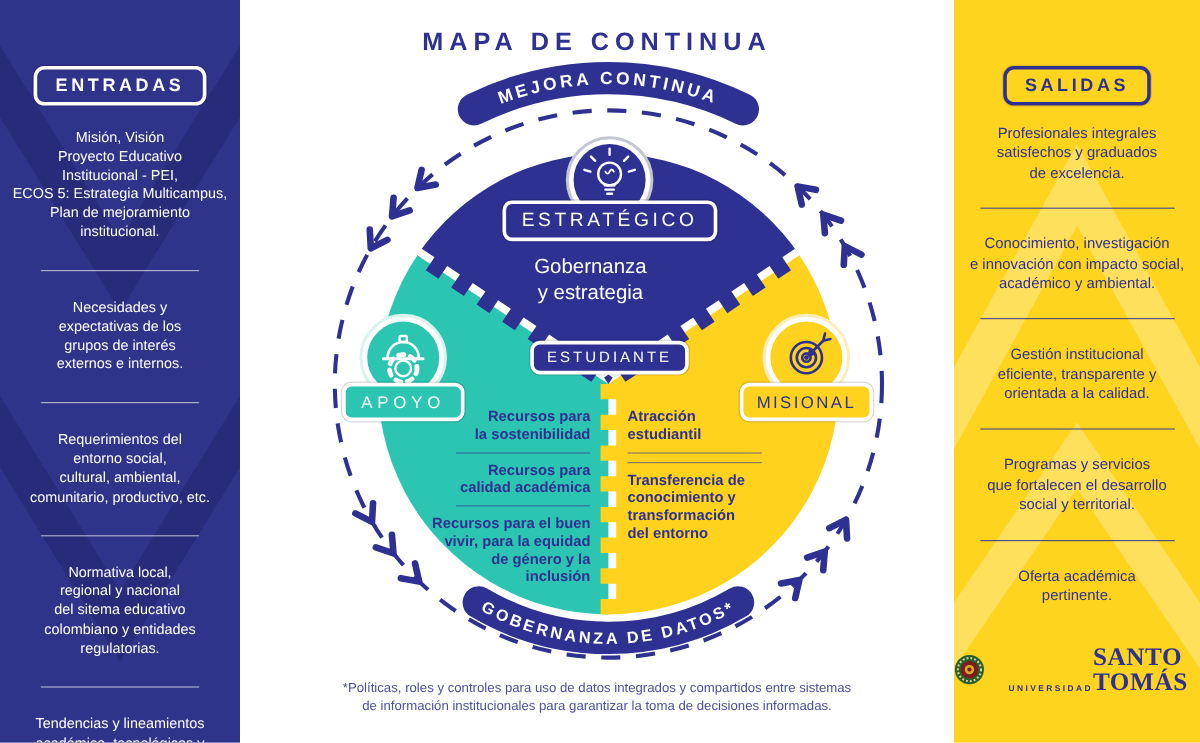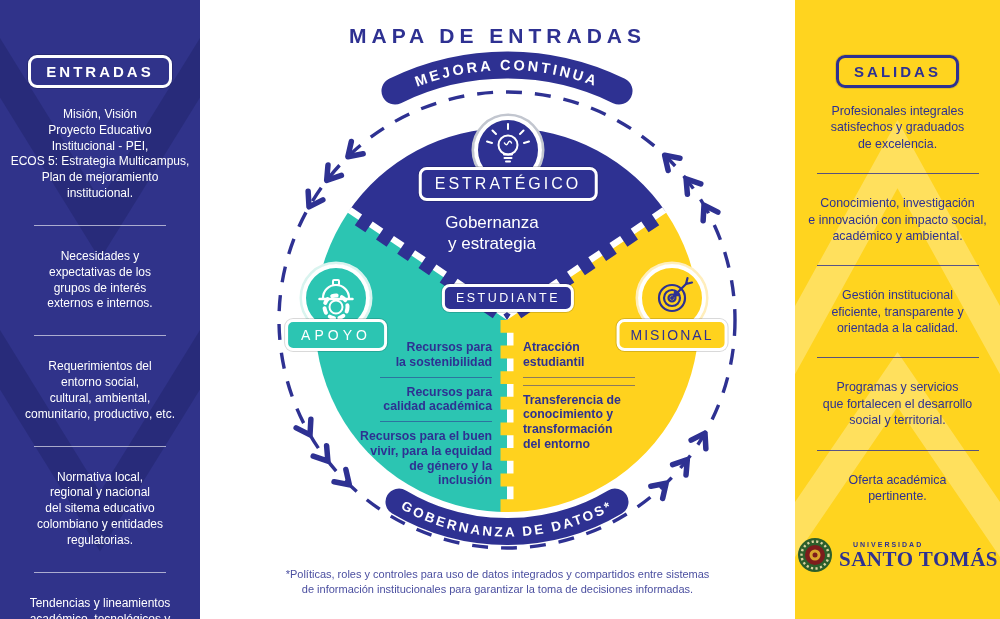--- a/index.html
+++ b/index.html
@@ -27,21 +27,21 @@
   .pitem{position:relative;z-index:1;font-size:12px;line-height:1.32;text-align:center;margin:19px 0;width:220px;}
   .panel-right .pitem{font-size:12.4px;margin:15px 0;width:200px;}
   .pdiv{position:relative;z-index:1;height:1px;width:132px;flex:0 0 1px;margin:4px 0;}
   .pdiv-light{background:rgba(255,255,255,.6);}
   .pdiv-dark{background:rgba(46,49,146,.8);width:162px;margin:6px 0;}
   .panel-left .pitem:first-of-type{margin-top:20px;}
   .panel-right .pitem:first-of-type{margin-top:32px;}
 
   
   .logo{position:relative;z-index:1;margin-top:18px;display:flex;align-items:center;gap:6px;}
-  .logo-text{display:flex;flex-direction:column;align-items:flex-start;line-height:1;}
+  .logo-text{display:flex;align-items:flex-end;line-height:1;}
   .logo-top{font-size:7px;letter-spacing:2px;font-weight:bold;color:var(--navy);margin-left:14px;margin-bottom:1px;}
   .logo-name{font-family:"Liberation Serif",serif;font-variant:small-caps;font-weight:bold;font-size:21px;color:var(--navy);letter-spacing:.5px;}
 
   
   .title{position:absolute;left:200px;width:595px;top:24px;text-align:center;color:var(--navy);
          font-weight:bold;font-size:21px;letter-spacing:5px;z-index:2;}
   #diagram{position:absolute;left:240px;top:48px;width:535px;height:515px;z-index:1;}
   .band{fill:none;stroke:var(--navy);stroke-width:27;stroke-linecap:round;}
   .band-text{fill:#fff;font-weight:bold;}
   .dashring{fill:none;stroke:var(--navy);stroke-width:3.4;stroke-dasharray:16 13;}
@@ -102,21 +102,21 @@
 del sitema educativo
 colombiano y entidades
 regulatorias.</div>
     <div class="pdiv pdiv-light"></div>
     <div class="pitem pre">Tendencias y lineamientos
 académico, tecnológicos y
 científicos en los contextos
 nacionales y globales.</div>
   </aside>
 
-  <div class="title">MAPA DE ENTRADAS</div>
+  <div class="title">MAPA DE CONTINUA</div>
 
   <svg id="diagram" viewBox="0 0 535 515">
 
     <path id="bandTop" class="band" d="M155,43 A255,255 0 0 1 379,43"></path>
     <text class="band-text" dy="5" font-size="14.5" letter-spacing="3">
       <textPath href="#bandTop" startOffset="50%" text-anchor="middle">MEJORA CONTINUA</textPath>
     </text>
 
     <circle class="dashring" cx="267" cy="272" r="228"></circle>
     <g id="chevrons">

